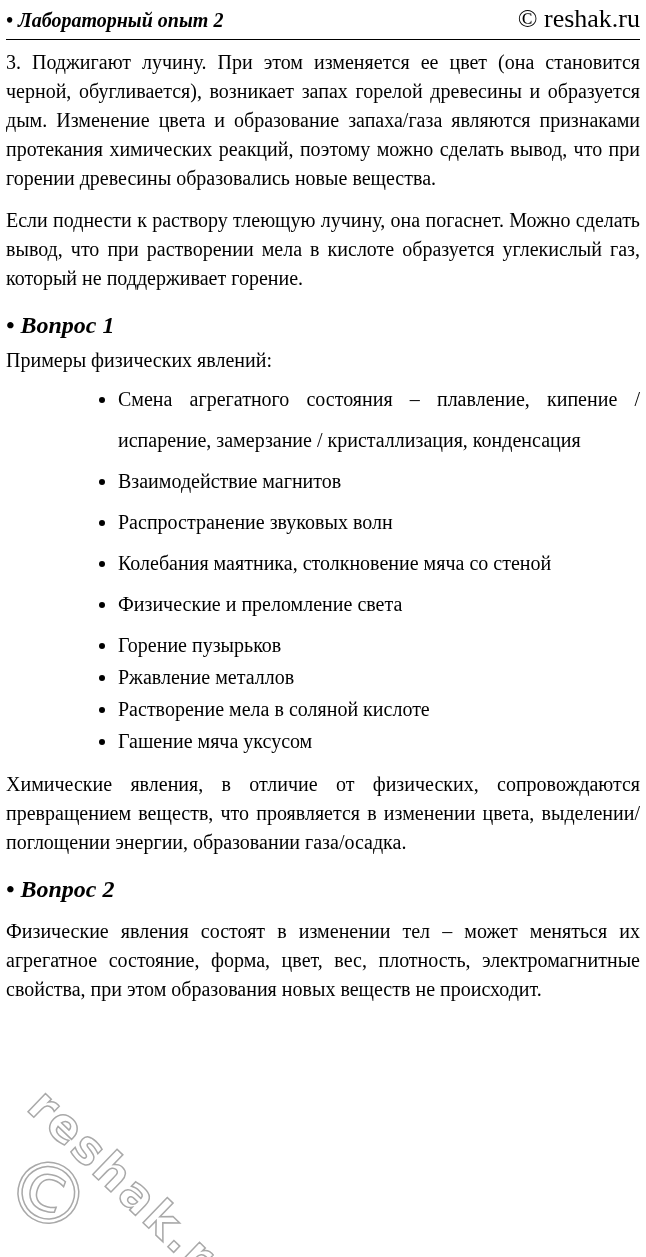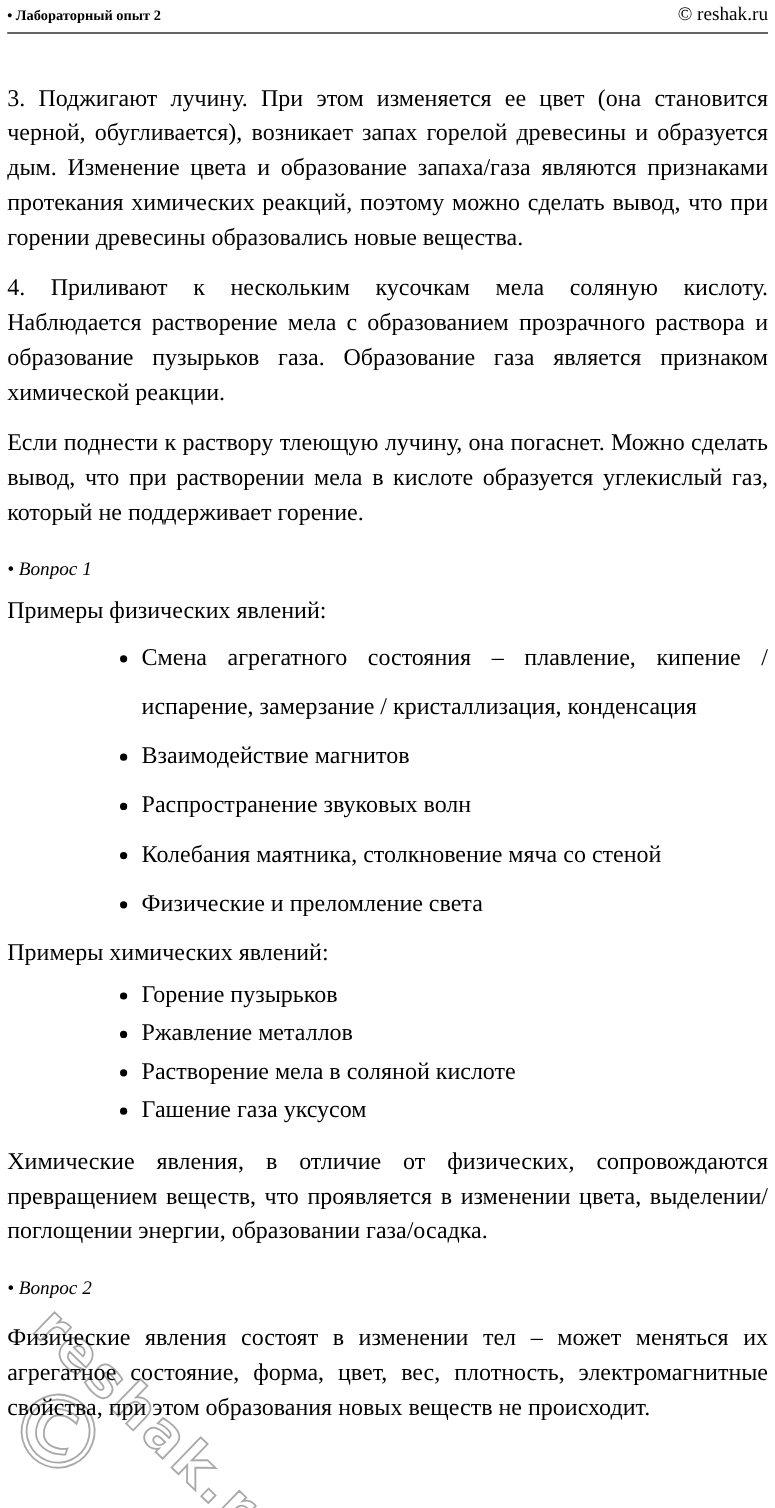--- a/index.html
+++ b/index.html
@@ -20,33 +20,34 @@
   }
   .doc-header {
     display: flex;
     justify-content: space-between;
     align-items: baseline;
     border-bottom: 1px solid #000;
     padding-bottom: 5px;
   }
   .doc-title {
     font-weight: bold;
-    font-size: 12px;
+    font-style: italic;
+    font-size: 20px;
   }
-  .doc-copyright { font-size: 16px; }
+  .doc-copyright { font-size: 26px; }
   p.body-par {
     text-align: justify;
     line-height: 29px;
     margin: 13px 0 0 0;
   }
-  p.first-par { margin-top: 40px; }
+  p.first-par { margin-top: 8px; }
   .q-heading {
-    font-weight: normal;
+    font-weight: bold;
     font-style: italic;
-    font-size: 16px;
+    font-size: 24px;
     line-height: 29px;
     margin: 18px 0 0 0;
   }
   p.intro {
     line-height: 29px;
     margin: 6px 0 0 0;
   }
   ul.phen-list {
     margin: 4px 0 0 0;
     padding-left: 112px;
@@ -93,43 +94,41 @@
 
 <div class="page">
 
   <div class="doc-header">
     <span class="doc-title">• Лабораторный опыт 2</span>
     <span class="doc-copyright">© reshak.ru</span>
   </div>
 
   <p class="body-par first-par">3. Поджигают лучину. При этом изменяется ее цвет (она становится черной, обугливается), возникает запах горелой древесины и образуется дым. Изменение цвета и образование запаха/газа являются признаками протекания химических реакций, поэтому можно сделать вывод, что при горении древесины образовались новые вещества.</p>
 
-  <p class="body-par">4. Приливают к нескольким кусочкам мела соляную кислоту. Наблюдается растворение мела с образованием прозрачного раствора и образование пузырьков газа. Образование газа является признаком химической реакции.</p>
 
   <p class="body-par">Если поднести к раствору тлеющую лучину, она погаснет. Можно сделать вывод, что при растворении мела в кислоте образуется углекислый газ, который не поддерживает горение.</p>
 
   <div class="q-heading">• Вопрос 1</div>
 
   <p class="intro">Примеры физических явлений:</p>
 
   <ul class="phen-list physical-list">
     <li>Смена агрегатного состояния – плавление, кипение / испарение, замерзание / кристаллизация, конденсация</li>
     <li>Взаимодействие магнитов</li>
     <li>Распространение звуковых волн</li>
     <li>Колебания маятника, столкновение мяча со стеной</li>
     <li>Физические и преломление света</li>
   </ul>
 
-  <p class="intro">Примеры химических явлений:</p>
 
   <ul class="phen-list chemical-list">
     <li>Горение пузырьков</li>
     <li>Ржавление металлов</li>
     <li>Растворение мела в соляной кислоте</li>
-    <li>Гашение газа уксусом</li>
+    <li>Гашение мяча уксусом</li>
   </ul>
 
   <p class="body-par">Химические явления, в отличие от физических, сопровождаются превращением веществ, что проявляется в изменении цвета, выделении/поглощении энергии, образовании газа/осадка.</p>
 
   <div class="q-heading">• Вопрос 2</div>
 
   <p class="body-par">Физические явления состоят в изменении тел – может меняться их агрегатное состояние, форма, цвет, вес, плотность, электромагнитные свойства, при этом образования новых веществ не происходит.</p>
 
 </div>
 

